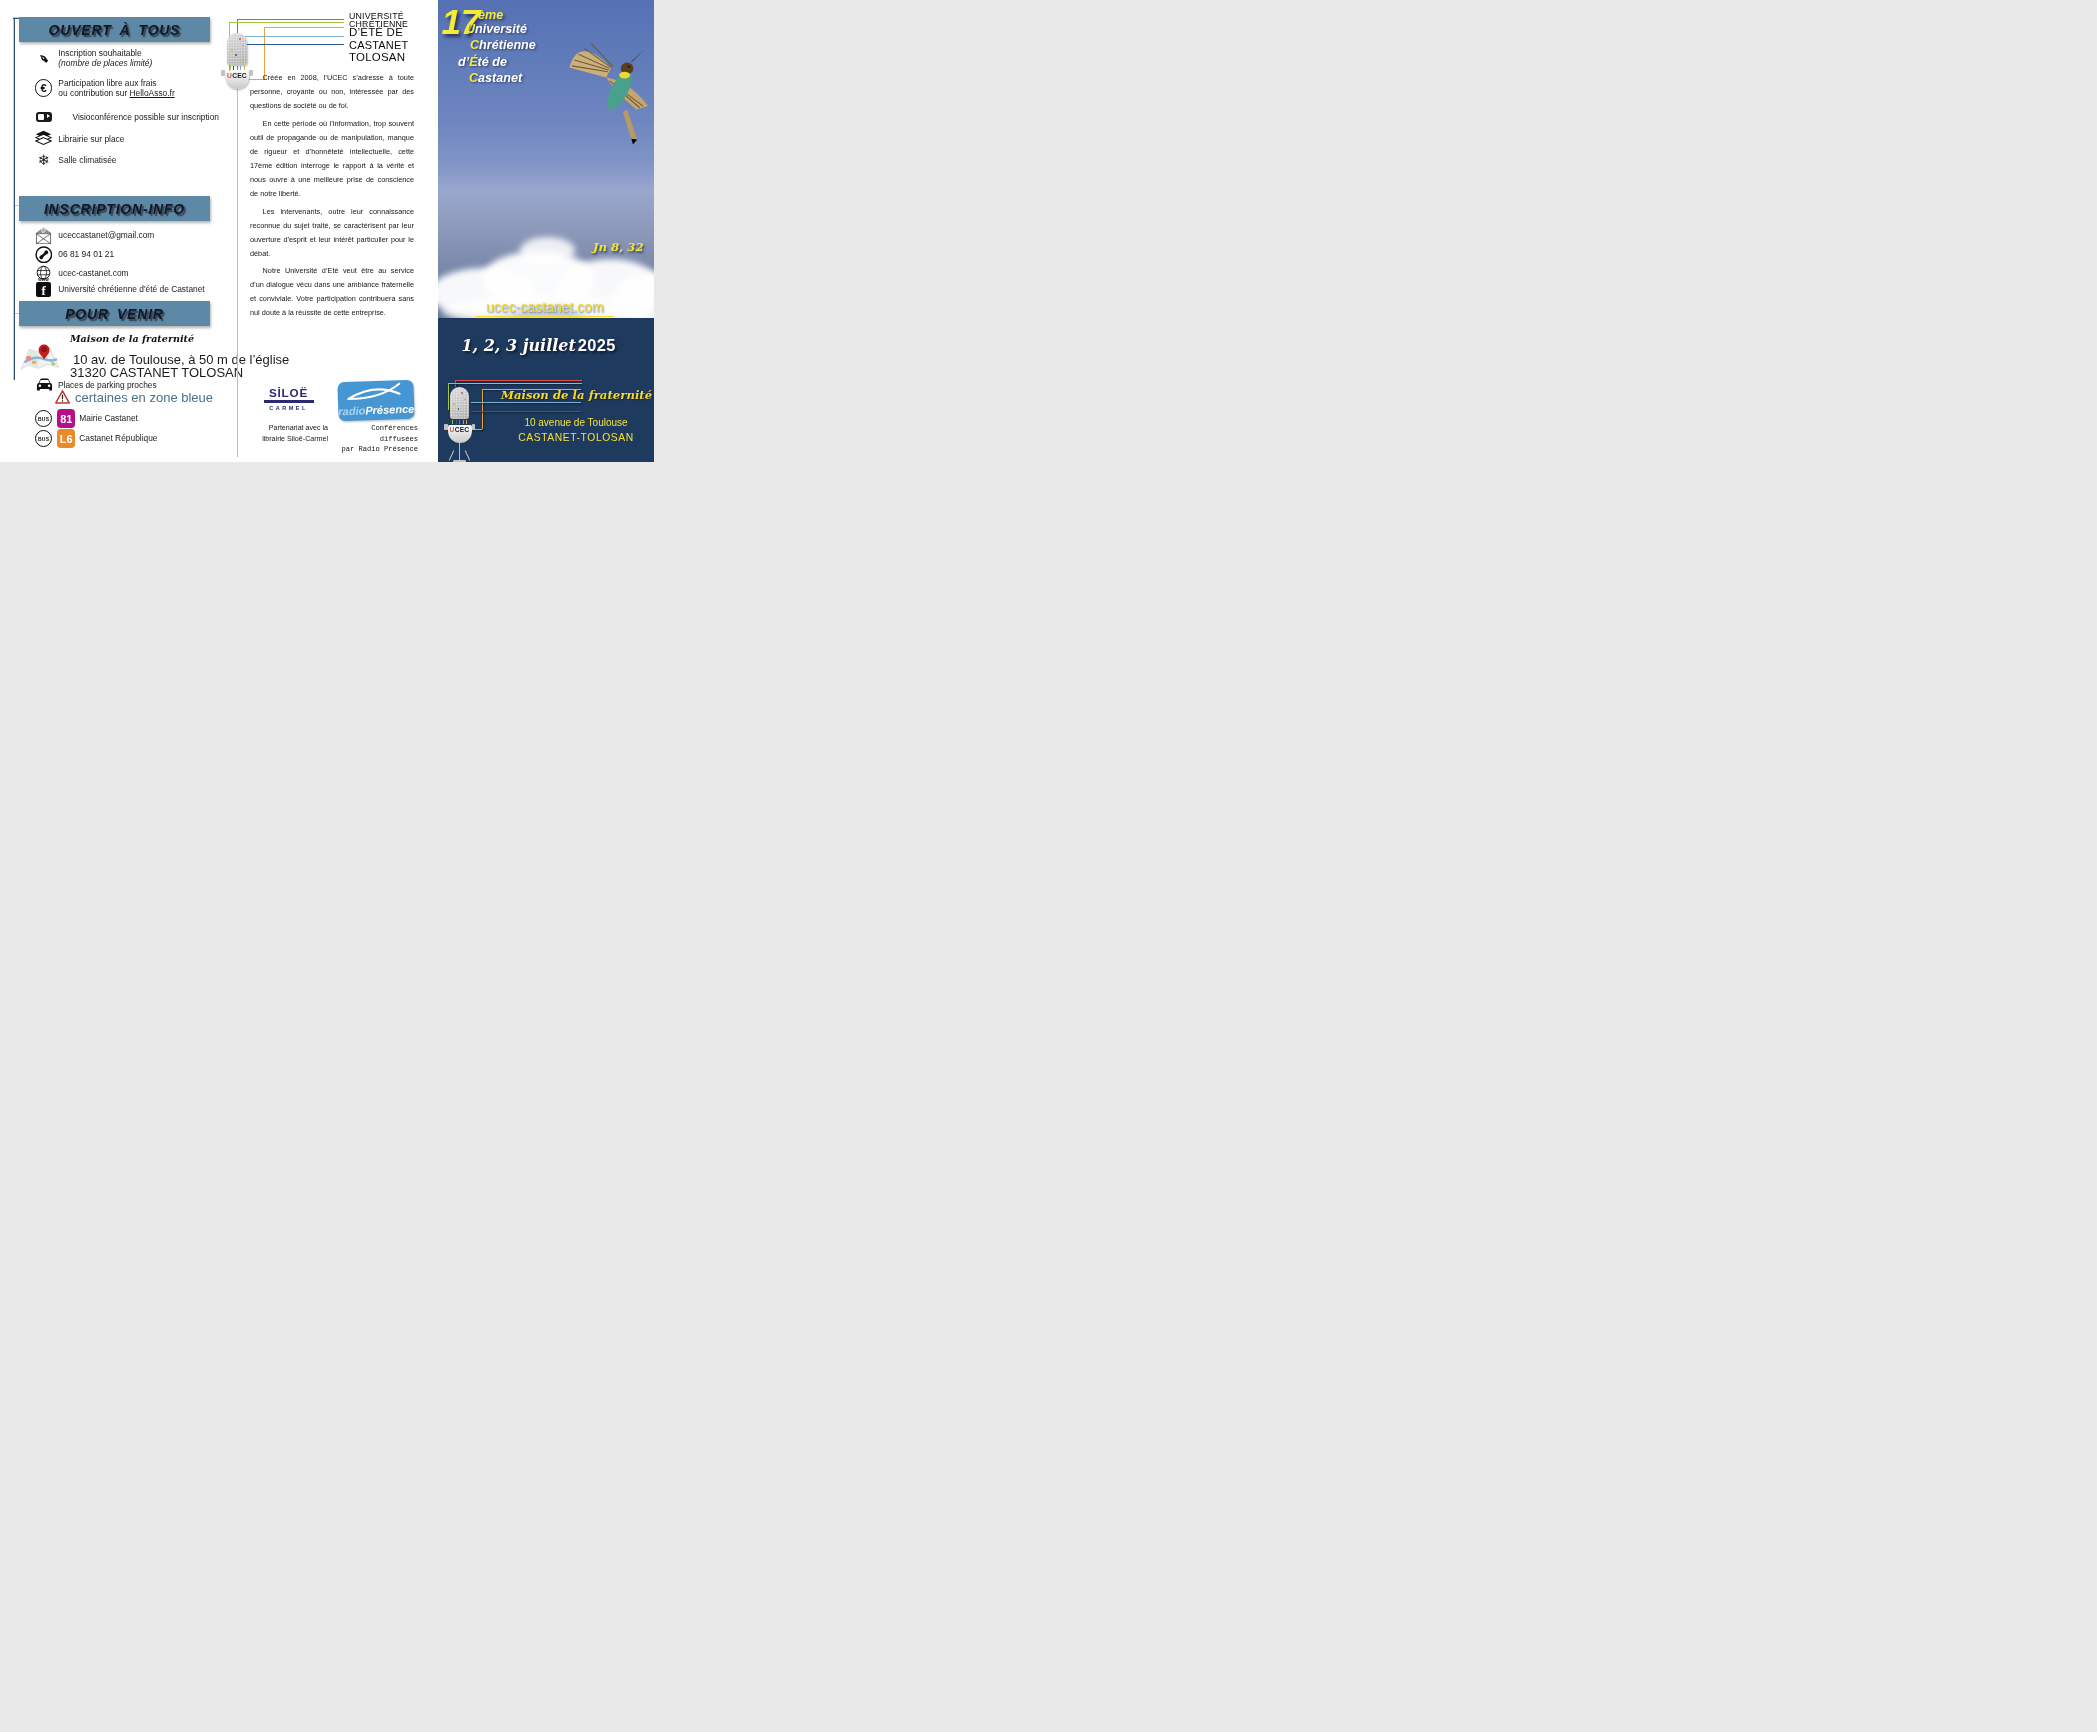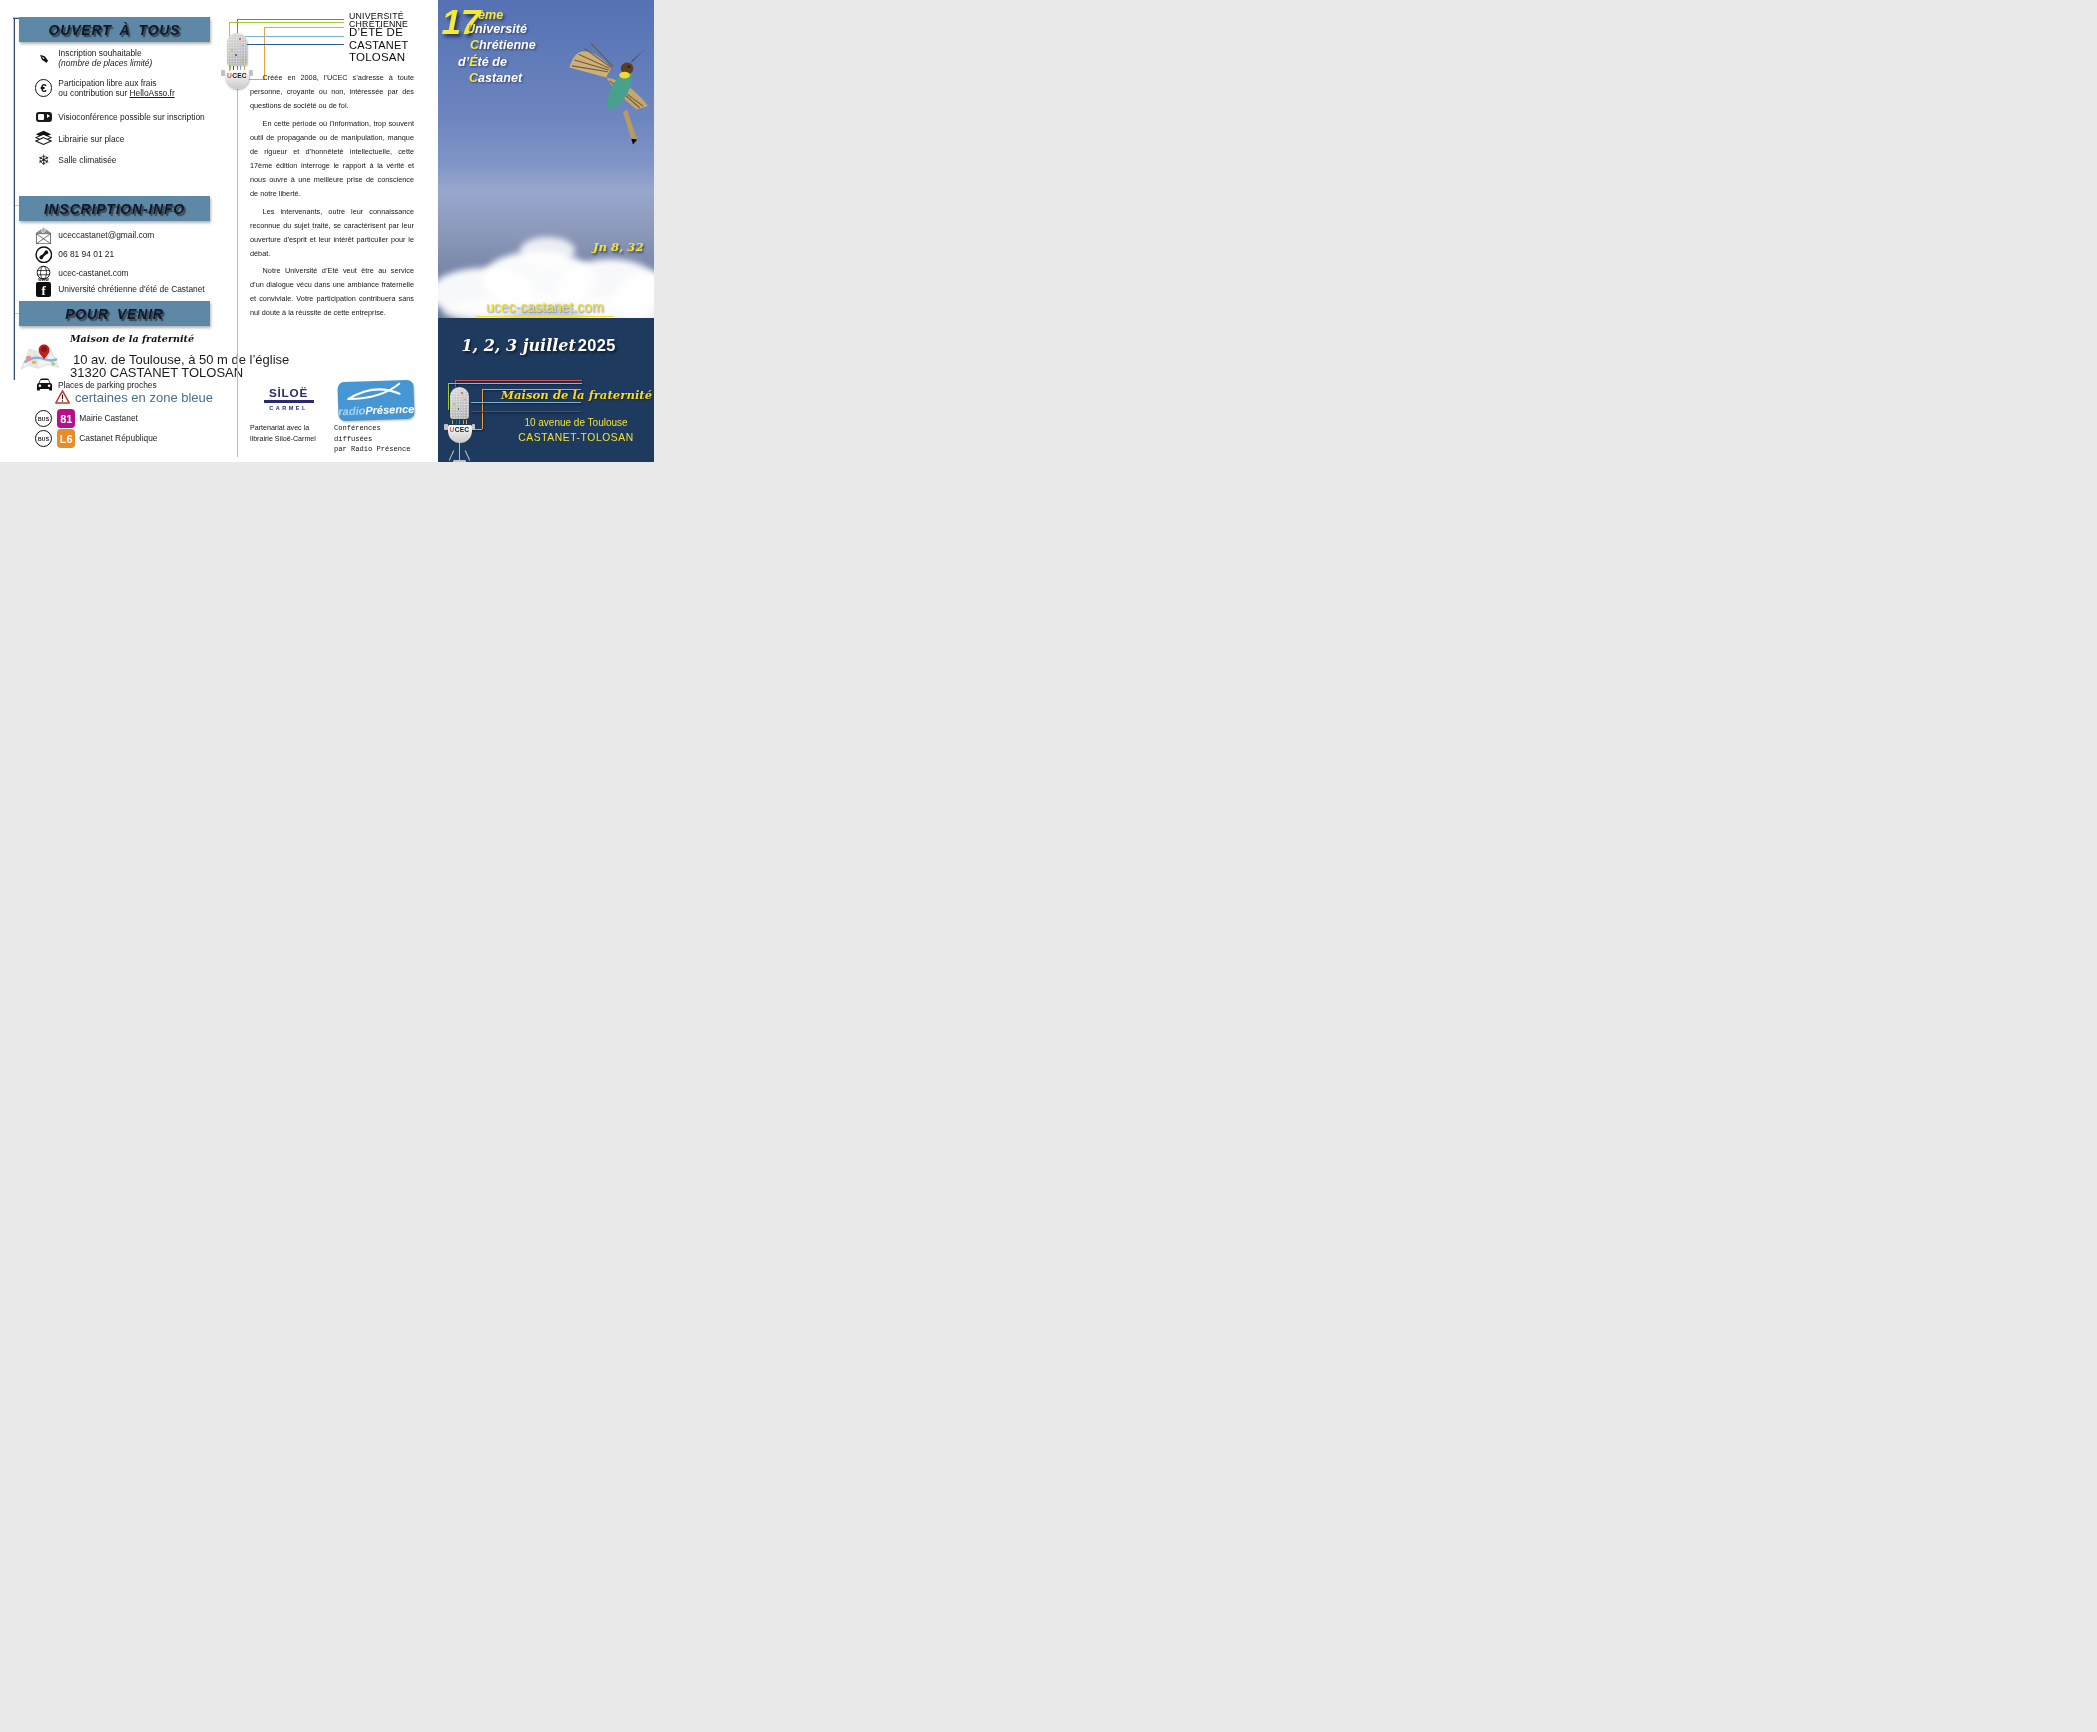--- a/index.html
+++ b/index.html
@@ -73,21 +73,21 @@
   .paras p { font-size:7.3px; line-height:14px; text-align:justify; text-indent:12.6px; color:#161616; margin-bottom:3.8px; }
 
   .siloe { position:absolute; left:257px; top:386px; width:63px; text-align:center; color:#2a2a72; }
   .siloe .nm { font-size:11.7px; font-weight:bold; letter-spacing:0.8px; }
   .siloe .bar { width:50px; height:2.5px; background:#2a2a72; margin:1.3px auto 2.1px; }
   .siloe .sb { font-size:5.5px; font-weight:bold; letter-spacing:2.5px; }
   .radio { position:absolute; left:338px; top:381px; width:76px; height:39px; background:#4596d2;
            border-radius:6.7px; transform:rotate(-2deg); box-shadow:0.8px 1.3px 2.1px rgba(60,60,60,.3); overflow:hidden;}
   .radio .txt { position:absolute; bottom:4.2px; width:100%; text-align:center; font-style:italic; font-weight:bold; font-size:11px; }
   .radio .txt .r1 { color:#a8d4f0; } .radio .txt .r2 { color:#fff; }
-  .cap { position:absolute; text-align:left; font-size:7.1px; line-height:10.5px; color:#141414; }
+  .cap { position:absolute; text-align:right; font-size:7.1px; line-height:10.5px; color:#141414; }
 
   
   .sky { position:absolute; left:438px; top:0; width:216px; height:318px;
     background:linear-gradient(180deg,#5671b3 0%,#607bb9 18%,#6e86c0 38%,#8195c6 52%,#99a7ce 60%,#8b97b8 74%,#6f7fa3 90%,#667798 100%); overflow:hidden; }
   .navyband { position:absolute; left:438px; top:318px; width:216px; height:144px; background:#1f3a5f; overflow:hidden; }
   .cloud { position:absolute; background:#fff; border-radius:50%; filter:blur(3.4px); }
 
   .ed17 { position:absolute; left:3.4px; top:4.2px; font-size:35px; font-weight:bold; font-style:italic;
           color:#f6ea39; text-shadow:2.5px 2.5px 3.4px rgba(25,35,70,.75); line-height:35px;}
   .edeme { position:absolute; left:40px; top:7.6px; font-size:12.6px; font-weight:bold; font-style:italic;
@@ -142,21 +142,21 @@
   <div class="lrow" style="top:75px;height:26px;">
     <div class="ic">
         <div class="euro-c">€</div>
       </div>
     <div class="tx">
       <div>Participation libre aux frais</div>
       <div><span>ou contribution sur </span><a class="link">HelloAsso.fr</a></div>
     </div>
   </div>
 
-  <div class="lrow" style="top:105px;height:23.5px;">
+  <div class="lrow" style="top:105px;height:23.5px;justify-content:space-between;">
     <div class="ic">
         <div class="video-b">
           <i></i>
           <b></b>
         </div>
       </div>
     <div class="tx">Visioconférence possible sur inscription</div>
   </div>
 
   <div class="lrow" style="top:127px;height:23.5px;">

